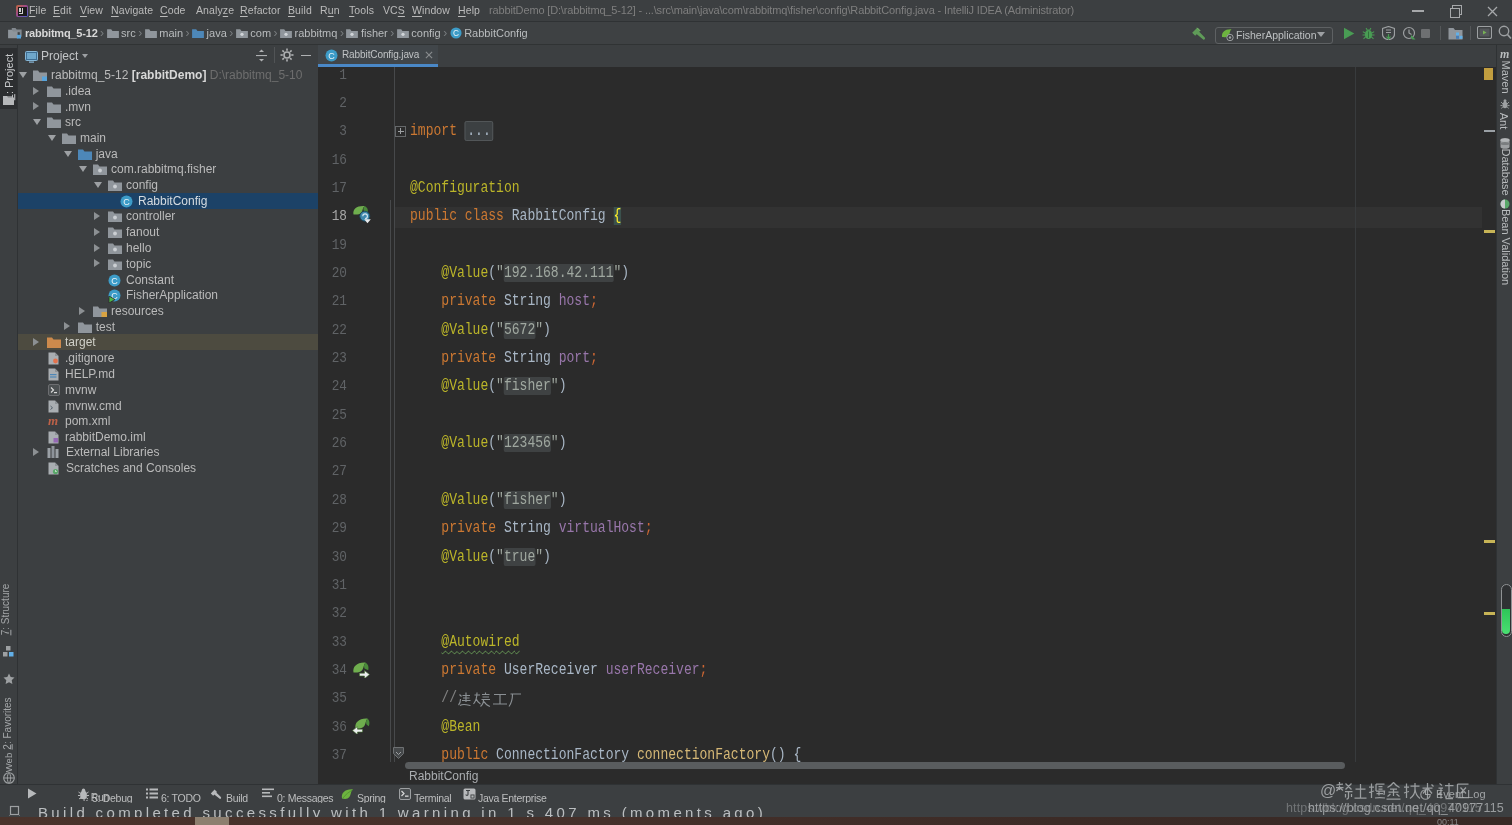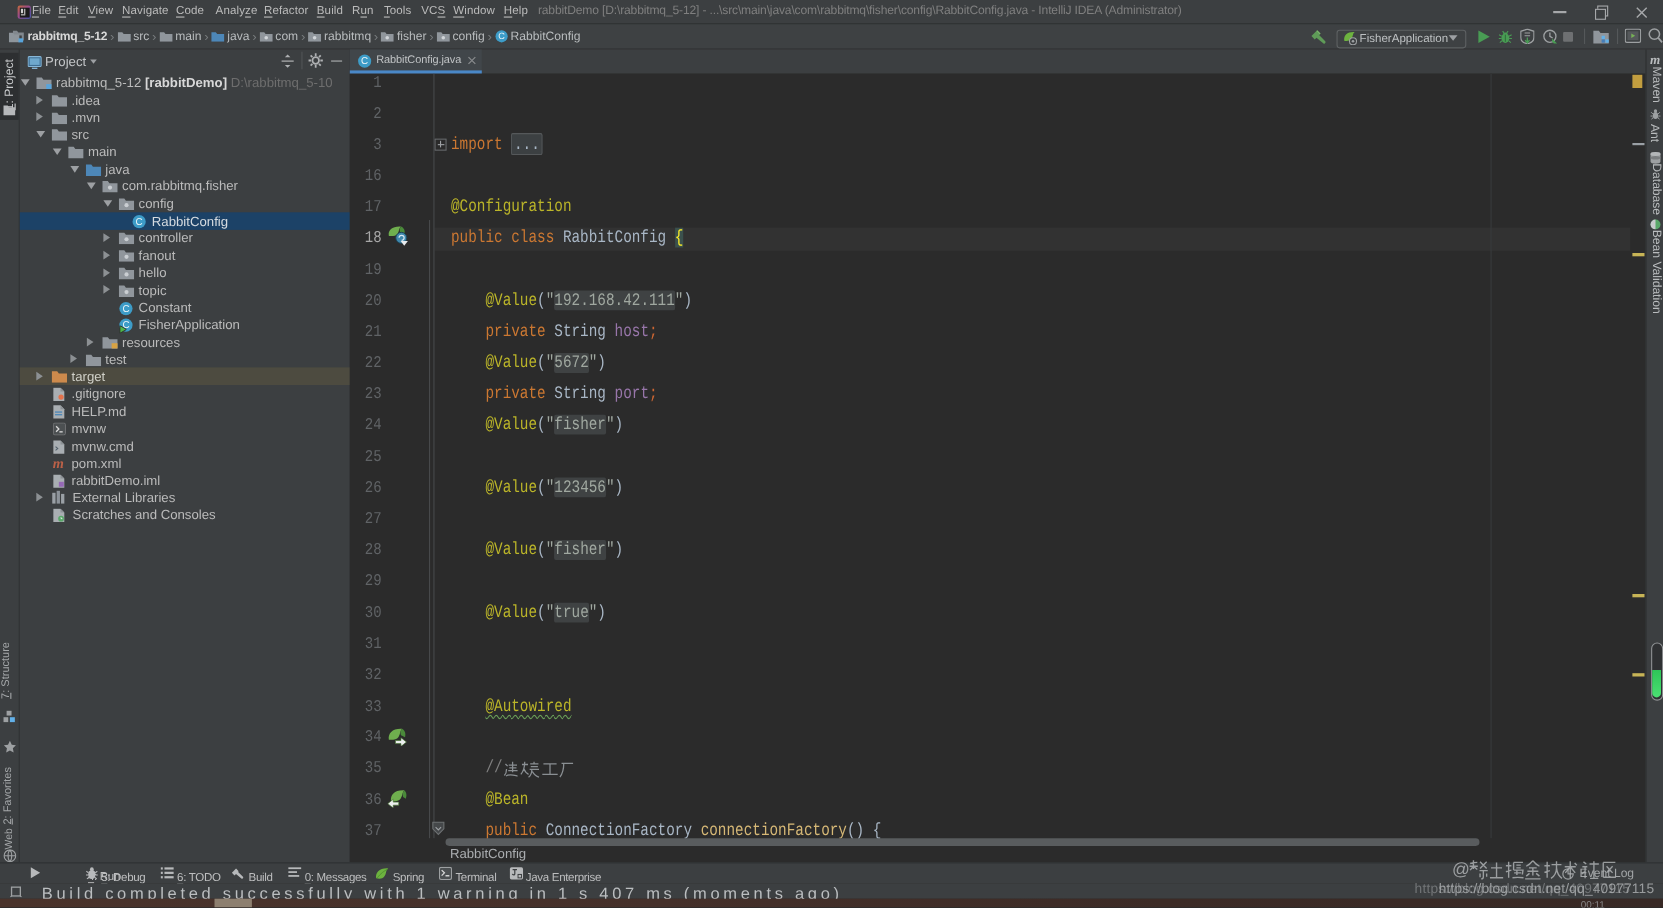--- a/index.html
+++ b/index.html
@@ -368,27 +368,29 @@
   <div class="cl" style="left:92px;top:281.0px;"><span class="w">    <span class="kw">private</span> String <span class="fld">port</span><span class="sc">;</span></span></div>
   <div class="gnum" style="left:3px;top:309.4px;color:#606366;"><span class="w" style="display:inline-block;transform:scaleX(0.85);transform-origin:100% 50%;">24</span></div>
   <div class="cl" style="left:92px;top:309.4px;"><span class="w">    <span class="an">@Value</span>(<span class="qt">"</span><span class="str">fisher</span><span class="qt">"</span>)</span></div>
   <div class="gnum" style="left:3px;top:337.7px;color:#606366;"><span class="w" style="display:inline-block;transform:scaleX(0.85);transform-origin:100% 50%;">25</span></div>
   <div class="gnum" style="left:3px;top:366.1px;color:#606366;"><span class="w" style="display:inline-block;transform:scaleX(0.85);transform-origin:100% 50%;">26</span></div>
   <div class="cl" style="left:92px;top:366.1px;"><span class="w">    <span class="an">@Value</span>(<span class="qt">"</span><span class="str">123456</span><span class="qt">"</span>)</span></div>
   <div class="gnum" style="left:3px;top:394.4px;color:#606366;"><span class="w" style="display:inline-block;transform:scaleX(0.85);transform-origin:100% 50%;">27</span></div>
   <div class="gnum" style="left:3px;top:422.8px;color:#606366;"><span class="w" style="display:inline-block;transform:scaleX(0.85);transform-origin:100% 50%;">28</span></div>
   <div class="cl" style="left:92px;top:422.8px;"><span class="w">    <span class="an">@Value</span>(<span class="qt">"</span><span class="str">fisher</span><span class="qt">"</span>)</span></div>
   <div class="gnum" style="left:3px;top:451.1px;color:#606366;"><span class="w" style="display:inline-block;transform:scaleX(0.85);transform-origin:100% 50%;">29</span></div>
+  <div class="cl" style="left:92px;top:451.1px;"><span class="w">    <span class="kw">private</span> String <span class="fld">virtualHost</span><span class="sc">;</span></span></div>
   <div class="gnum" style="left:3px;top:479.5px;color:#606366;"><span class="w" style="display:inline-block;transform:scaleX(0.85);transform-origin:100% 50%;">30</span></div>
   <div class="cl" style="left:92px;top:479.5px;"><span class="w">    <span class="an">@Value</span>(<span class="qt">"</span><span class="str">true</span><span class="qt">"</span>)</span></div>
   <div class="gnum" style="left:3px;top:507.8px;color:#606366;"><span class="w" style="display:inline-block;transform:scaleX(0.85);transform-origin:100% 50%;">31</span></div>
   <div class="gnum" style="left:3px;top:536.1px;color:#606366;"><span class="w" style="display:inline-block;transform:scaleX(0.85);transform-origin:100% 50%;">32</span></div>
   <div class="gnum" style="left:3px;top:564.5px;color:#606366;"><span class="w" style="display:inline-block;transform:scaleX(0.85);transform-origin:100% 50%;">33</span></div>
   <div class="cl" style="left:92px;top:564.5px;"><span class="w">    <span class="an" style="text-decoration:underline wavy 1px #6a9f58;text-underline-offset:4px;">@Autowired</span></span></div>
   <div class="gnum" style="left:3px;top:592.9px;color:#606366;"><span class="w" style="display:inline-block;transform:scaleX(0.85);transform-origin:100% 50%;">34</span></div>
+  <div class="cl" style="left:92px;top:592.9px;"><span class="w">    <span class="kw">private</span> UserReceiver <span class="fld">userReceiver</span><span class="sc">;</span></span></div>
   <div class="gnum" style="left:3px;top:621.2px;color:#606366;"><span class="w" style="display:inline-block;transform:scaleX(0.85);transform-origin:100% 50%;">35</span></div>
   <div class="cl" style="left:92px;top:621.2px;"><span class="w">    <span class="cmt">//</span></span></div>
   <div class="gnum" style="left:3px;top:649.6px;color:#606366;"><span class="w" style="display:inline-block;transform:scaleX(0.85);transform-origin:100% 50%;">36</span></div>
   <div class="cl" style="left:92px;top:649.6px;"><span class="w">    <span class="an">@Bean</span></span></div>
   <div class="gnum" style="left:3px;top:677.9px;color:#606366;"><span class="w" style="display:inline-block;transform:scaleX(0.85);transform-origin:100% 50%;">37</span></div>
   <div class="cl" style="left:92px;top:677.9px;"><span class="w">    <span class="kw">public</span> ConnectionFactory <span style="color:#d6b876">connectionFactory</span>() {</span></div>
   <div class="abs" style="left:77px;top:59px;width:9px;height:9px;border:1px solid #66696b;background:#2b2b2b;">
       <div class="abs" style="left:1.5px;top:3.5px;width:6px;height:1px;background:#9da0a3;"></div>
       <div class="abs" style="left:4px;top:1px;width:1px;height:6px;background:#9da0a3;"></div>
     </div>

